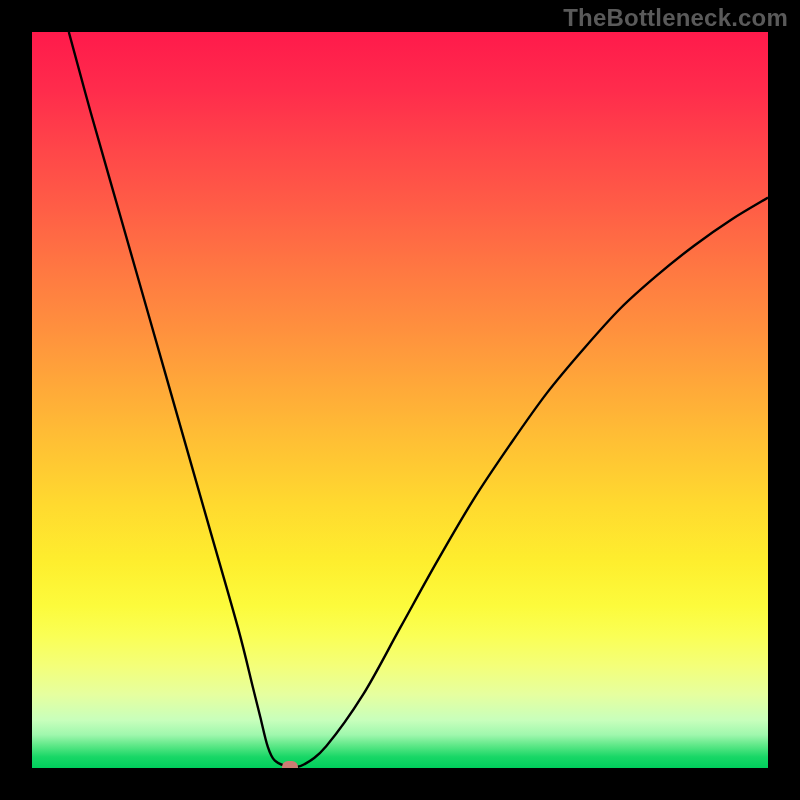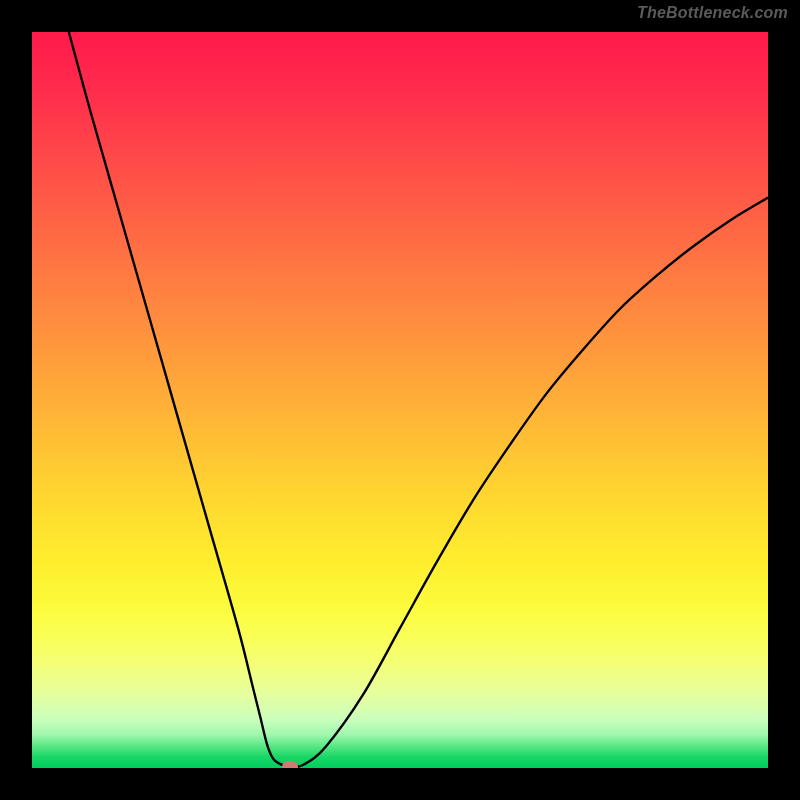--- a/index.html
+++ b/index.html
@@ -14,25 +14,24 @@
     position: relative;
     width: 800px;
     height: 800px;
     background: #000;
   }
   .watermark {
     position: absolute;
     top: 4px;
     right: 12px;
     font-family: Arial, "Helvetica Neue", Helvetica, sans-serif;
-    font-size: 16px;
+    font-size: 24px;
     font-weight: 600;
     color: #5a5a5a;
     letter-spacing: 0.2px;
-    font-style: italic;
   }
   .plot {
     position: absolute;
     left: 32px;
     top: 32px;
     width: 736px;
     height: 736px;
     overflow: hidden;
   }
   svg.gradient {

